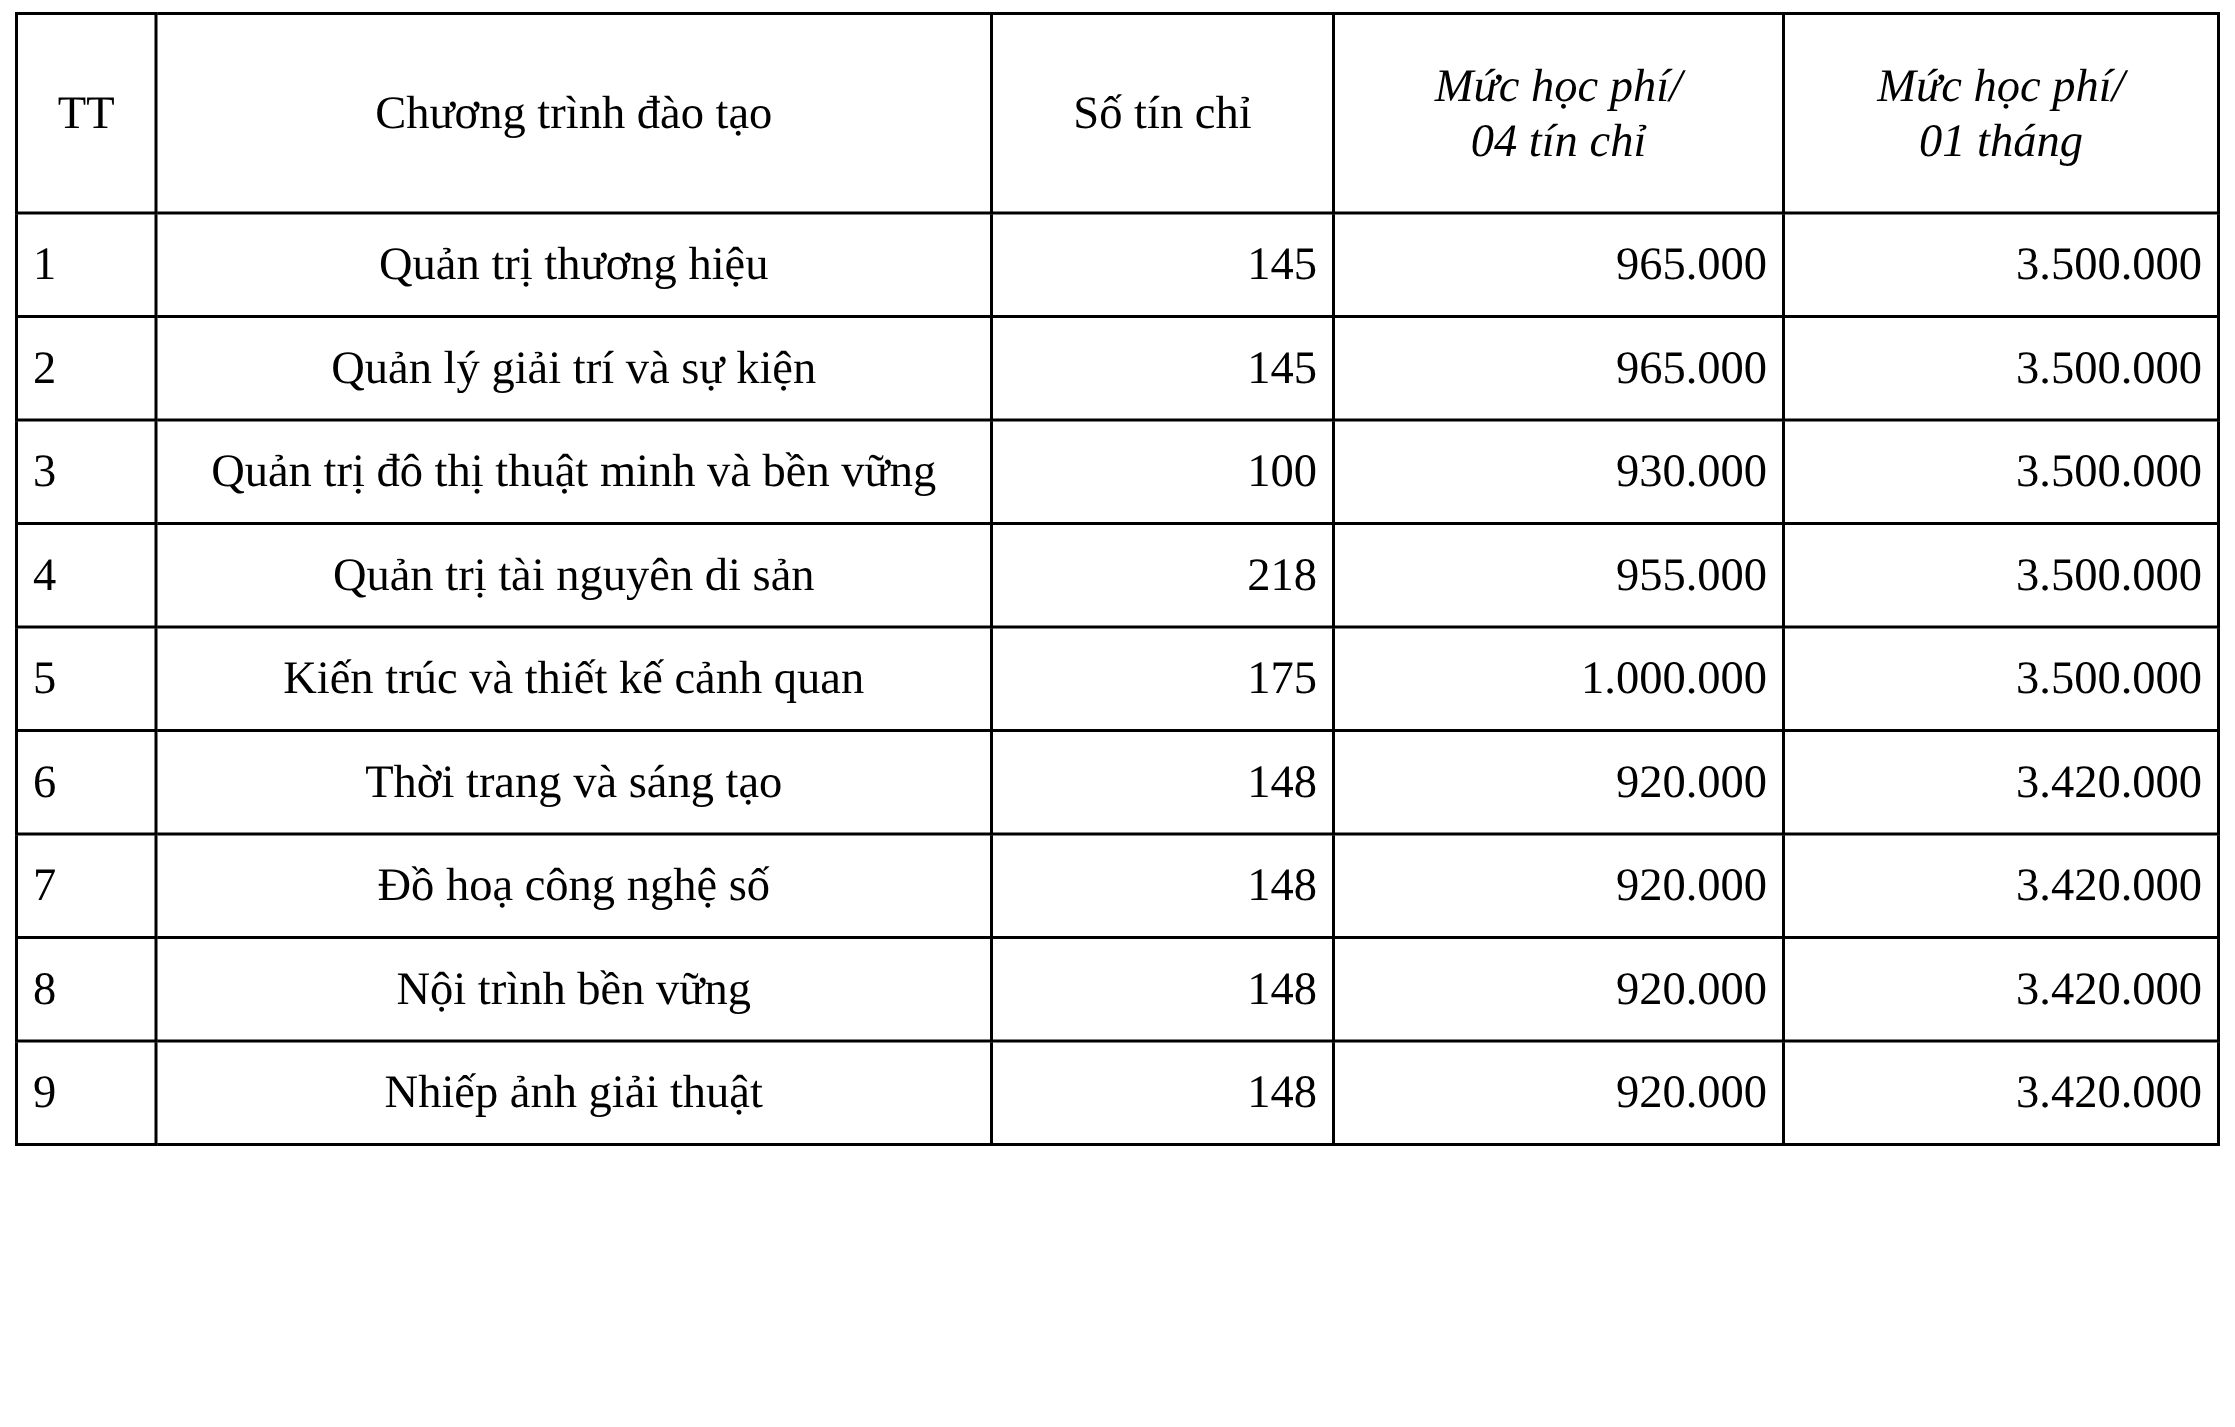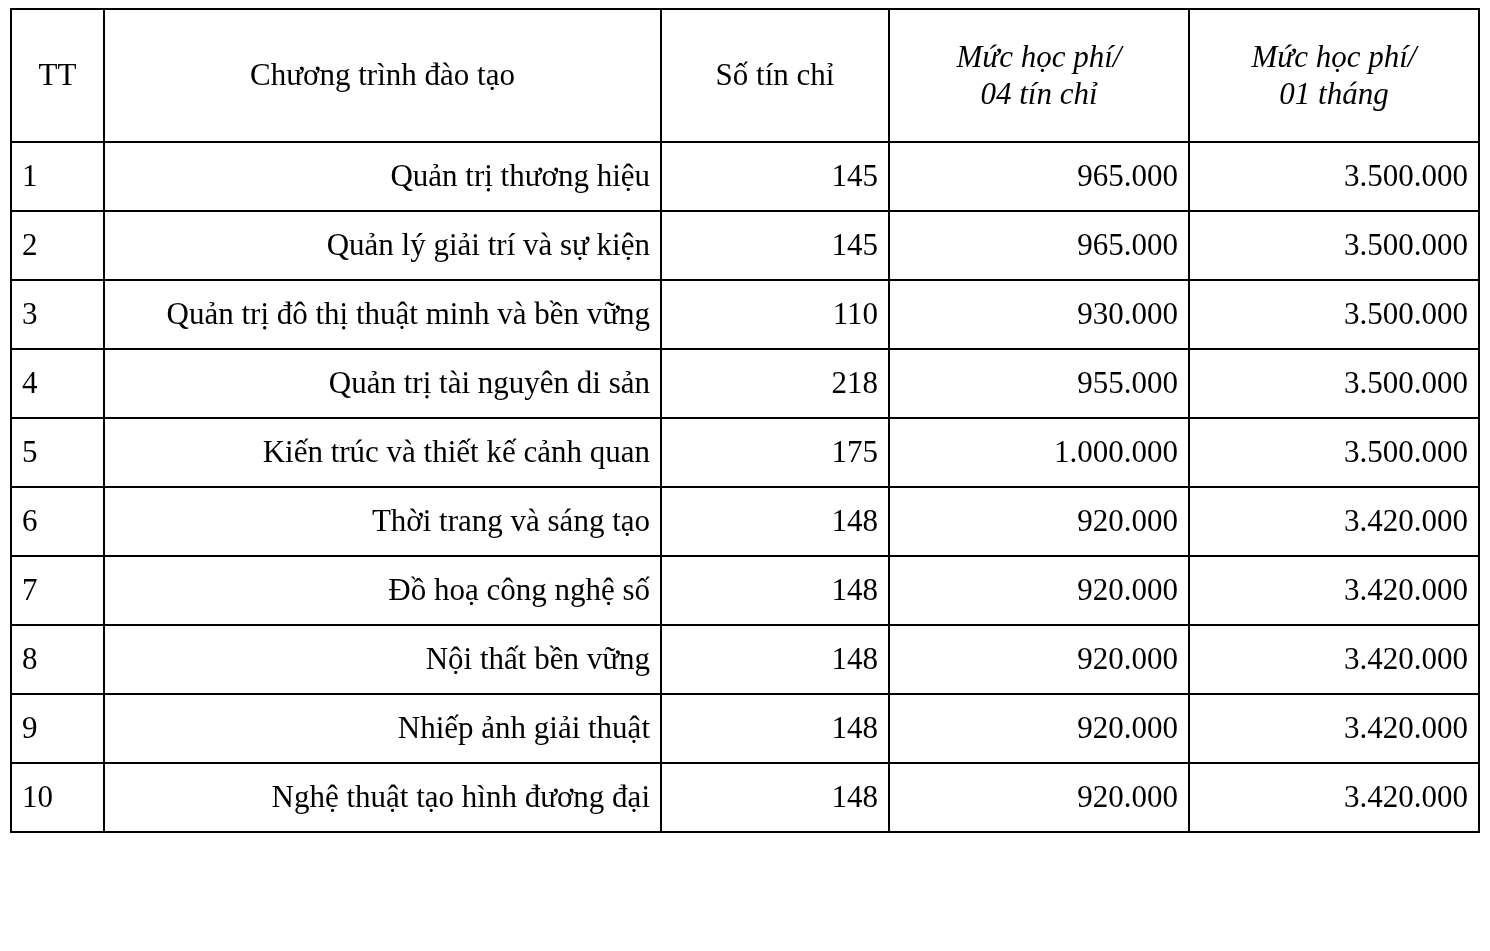--- a/index.html
+++ b/index.html
@@ -54,21 +54,21 @@
     margin-left: 32px;
   }
   table.fee-table tbody td {
     height: 69px;
   }
   td.col-tt {
     text-align: left;
     padding-left: 16px;
   }
   td.col-prog {
-    text-align: right;
+    text-align: center;
     padding-left: 18px;
   }
   td.col-num {
     text-align: right;
   }
   tr.tall td {
     height: 116px;
   }
   .hdr-line {
     display: block;
@@ -113,21 +113,21 @@
       <tr>
         <td class="col-tt">2</td>
         <td class="col-prog">Quản lý giải trí và sự kiện</td>
         <td class="col-num">145</td>
         <td class="col-num">965.000</td>
         <td class="col-num">3.500.000</td>
       </tr>
       <tr class="tall">
         <td class="col-tt">3</td>
         <td class="col-prog">Quản trị đô thị thuật minh và bền vững</td>
-        <td class="col-num">110</td>
+        <td class="col-num">100</td>
         <td class="col-num">930.000</td>
         <td class="col-num">3.500.000</td>
       </tr>
       <tr>
         <td class="col-tt">4</td>
         <td class="col-prog">Quản trị tài nguyên di sản</td>
         <td class="col-num">218</td>
         <td class="col-num">955.000</td>
         <td class="col-num">3.500.000</td>
       </tr>
@@ -147,34 +147,27 @@
       </tr>
       <tr>
         <td class="col-tt">7</td>
         <td class="col-prog">Đồ hoạ công nghệ số</td>
         <td class="col-num">148</td>
         <td class="col-num">920.000</td>
         <td class="col-num">3.420.000</td>
       </tr>
       <tr>
         <td class="col-tt">8</td>
-        <td class="col-prog">Nội thất bền vững</td>
+        <td class="col-prog">Nội trình bền vững</td>
         <td class="col-num">148</td>
         <td class="col-num">920.000</td>
         <td class="col-num">3.420.000</td>
       </tr>
       <tr>
         <td class="col-tt">9</td>
         <td class="col-prog">Nhiếp ảnh giải thuật</td>
         <td class="col-num">148</td>
         <td class="col-num">920.000</td>
         <td class="col-num">3.420.000</td>
       </tr>
-      <tr>
-        <td class="col-tt">10</td>
-        <td class="col-prog">Nghệ thuật tạo hình đương đại</td>
-        <td class="col-num">148</td>
-        <td class="col-num">920.000</td>
-        <td class="col-num">3.420.000</td>
-      </tr>
     </tbody>
   </table>
 </div>
 
 </body></html>

